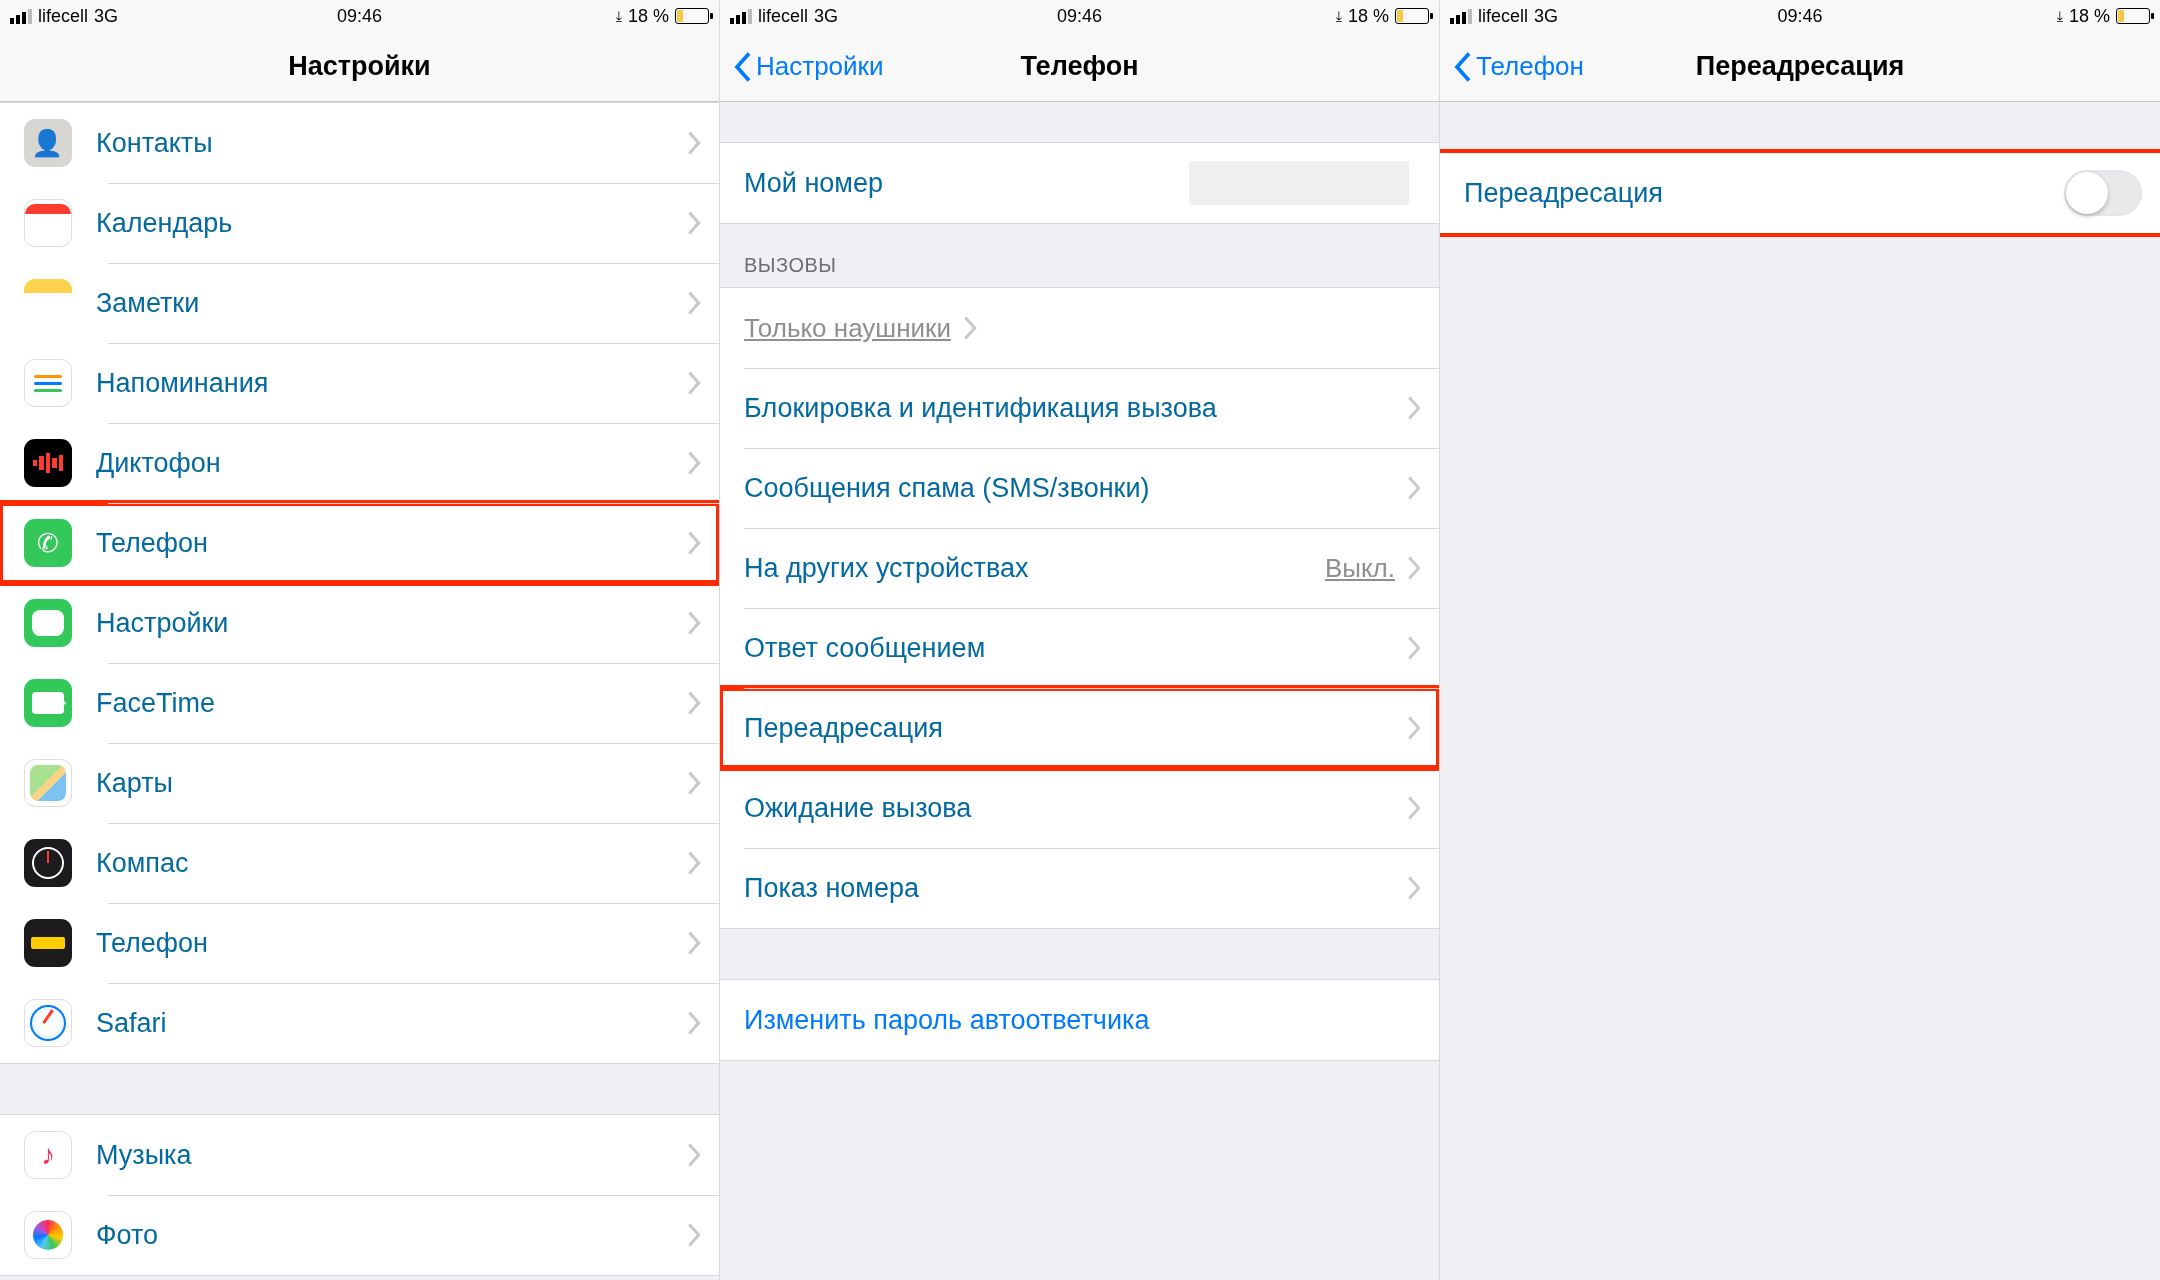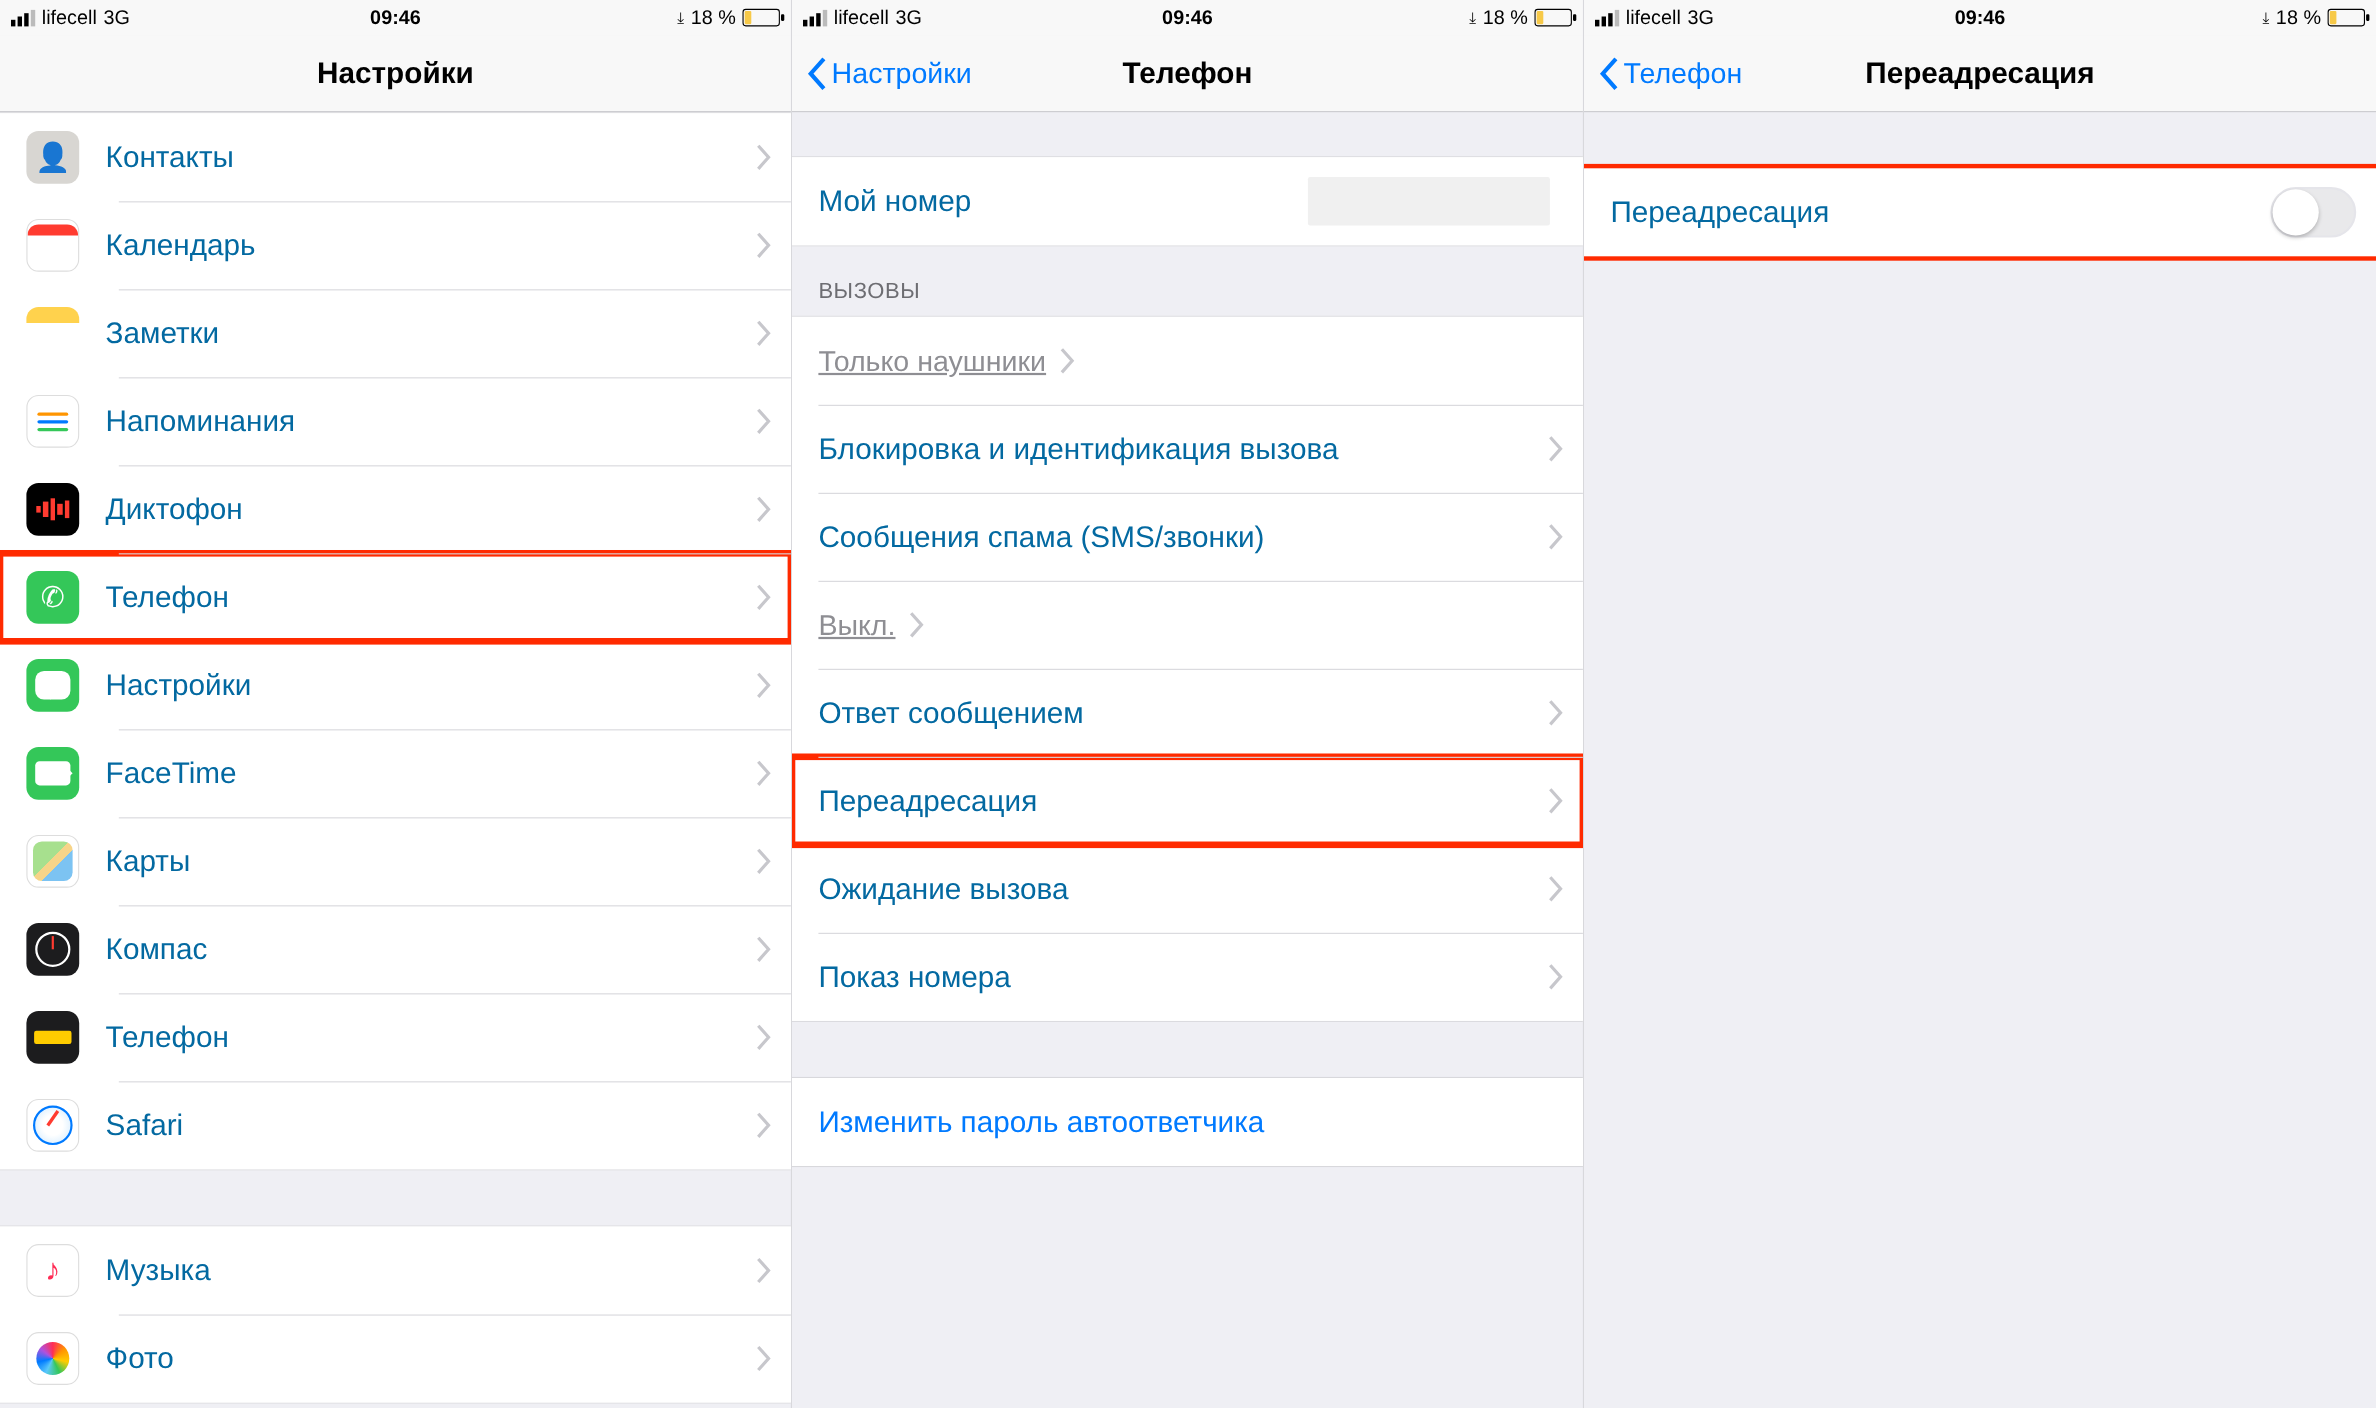--- a/index.html
+++ b/index.html
@@ -29,21 +29,21 @@
   .status {
     height: 30px;
     background: #f8f8f8;
     display: flex;
     align-items: center;
     font-size: 18px;
     position: relative;
     padding: 16px 10px;
   }
   .status-left { display: flex; align-items: center; gap: 6px; flex:1;}
-  .status-center { position:absolute; left:0; right:0; text-align:center; font-weight:700;}
+  .status-center { position:absolute; left:0; right:0; text-align:center; font-weight:400;}
   .status-right { display: flex; align-items: center; gap: 6px; flex:1; justify-content:flex-end; }
   .sig-bars { display: inline-flex; align-items: flex-end; gap: 2px; }
   .sig-bars span { width: 4px; background: #000; display:inline-block;}
   .sig-bars span:nth-child(1){height:6px;}
   .sig-bars span:nth-child(2){height:9px;}
   .sig-bars span:nth-child(3){height:12px;}
   .sig-bars span:nth-child(4){height:15px; background:#bbb;}
   .batt {
     width: 34px; height: 16px; border:1.5px solid #000; border-radius:3px;
     position: relative; display:inline-block;
@@ -422,20 +422,21 @@
         </div>
         <div class="row">
           <div class="row-label">Сообщения спама (SMS/звонки)</div>
           <span class="chevron">
             <svg viewBox="0 0 12 20">
               <polyline points="2,1 10,10 2,19" fill="none" stroke="#c7c7cc" stroke-width="2.5"></polyline>
             </svg>
           </span>
         </div>
         <div class="row">
+          <div class="row-label">На других устройствах</div>
           <div class="row-value">Выкл.</div>
           <span class="chevron">
             <svg viewBox="0 0 12 20">
               <polyline points="2,1 10,10 2,19" fill="none" stroke="#c7c7cc" stroke-width="2.5"></polyline>
             </svg>
           </span>
         </div>
         <div class="row">
           <div class="row-label">Ответ сообщением</div>
           <span class="chevron">

